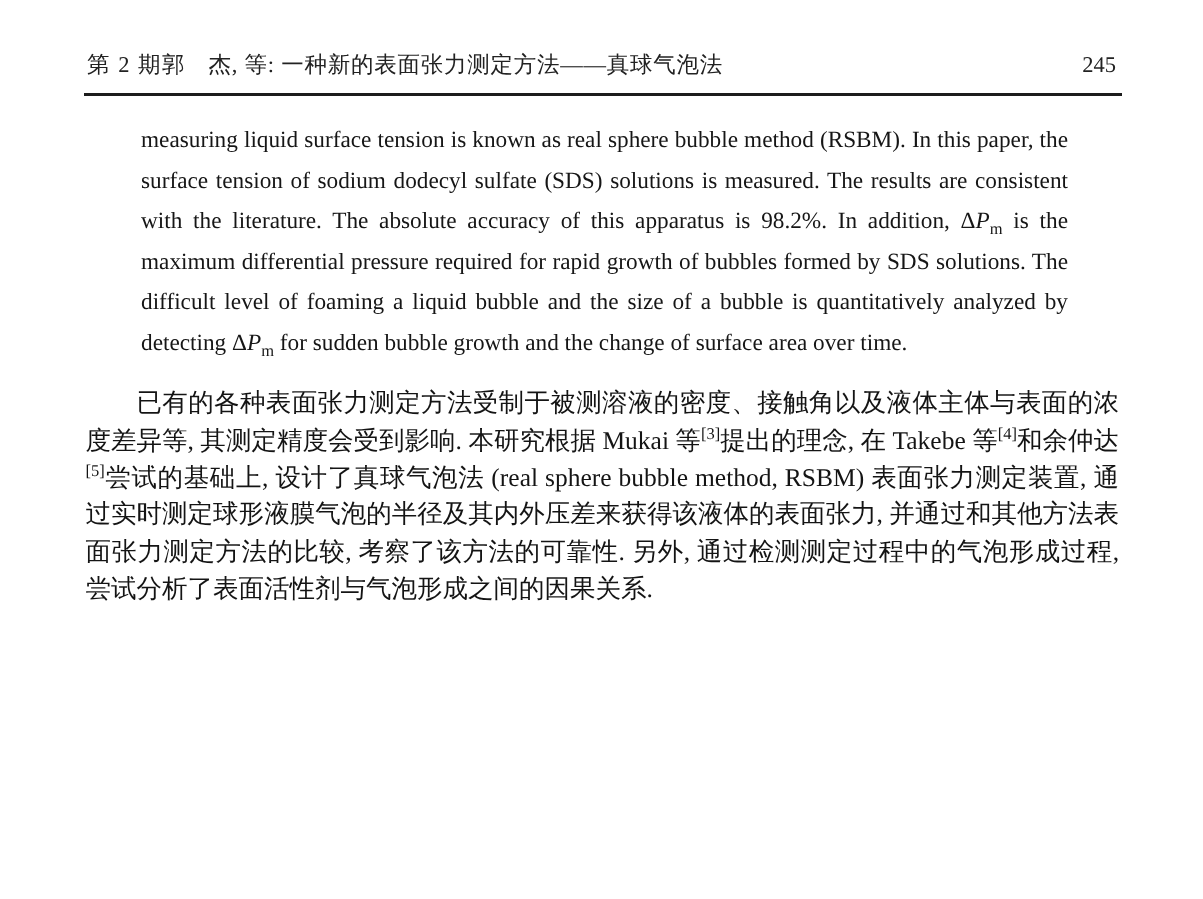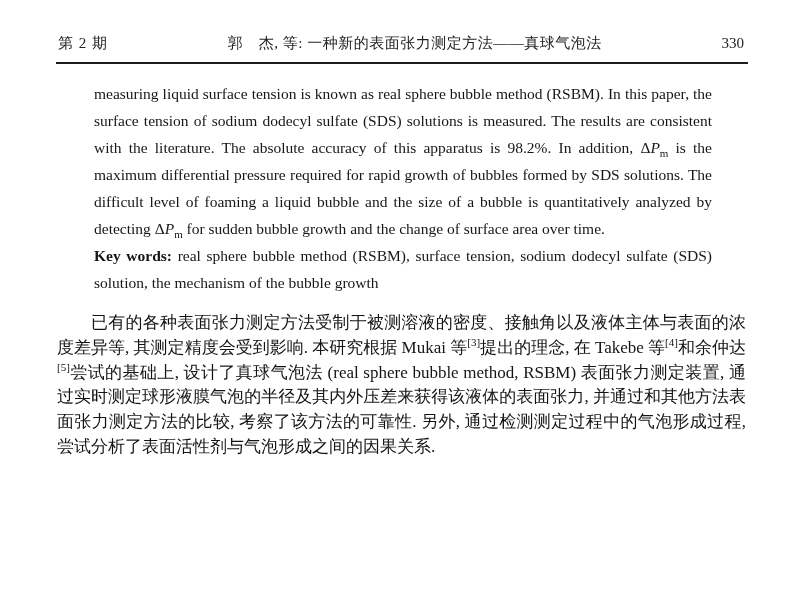--- a/index.html
+++ b/index.html
@@ -22,21 +22,20 @@
   .page-header {
     display: flex;
     align-items: baseline;
     margin: 0 58px 0 58px;
     font-size: 15px;
     color: #222;
   }
   .page-header .issue { flex: 0 0 auto; letter-spacing: 1px; }
   .page-header .running-title {
     flex: 1 1 auto;
-    text-align: center;
     letter-spacing: 0.5px;
   }
   .page-header .page-number { flex: 0 0 auto; }
   .header-rule {
     margin: 9px 54px 0 56px;
     border: none;
     border-top: 2px solid #1c1c1c;
     height: 0;
   }
   .abstract {
@@ -65,27 +64,26 @@
   i { font-style: italic; }
 </style>
 </head>
 <body>
 
 <div class="sheet">
 
   <header class="page-header">
     <span class="issue">第 2 期</span>
     <span class="running-title">郭　杰, 等: 一种新的表面张力测定方法——真球气泡法</span>
-    <span class="page-number">330</span>
+    <span class="page-number">245</span>
   </header>
 
   <div class="header-rule"></div>
 
   <section class="abstract">
     <p>measuring liquid surface tension is known as real sphere bubble method (RSBM). In this paper, the surface tension of sodium dodecyl sulfate (SDS) solutions is measured. The results are consistent with the literature. The absolute accuracy of this apparatus is 98.2%. In addition, Δ<i>P</i><sub>m</sub> is the maximum differential pressure required for rapid growth of bubbles formed by SDS solutions. The difficult level of foaming a liquid bubble and the size of a bubble is quantitatively analyzed by detecting Δ<i>P</i><sub>m</sub> for sudden bubble growth and the change of surface area over time.</p>
-    <p><span class="keywords-label">Key words:</span><span> real sphere bubble method (RSBM), surface tension, sodium dodecyl sulfate (SDS) solution, the mechanism of the bubble growth</span></p>
   </section>
 
   <section class="body-cn">
     <p>已有的各种表面张力测定方法受制于被测溶液的密度、接触角以及液体主体与表面的浓度差异等, 其测定精度会受到影响. 本研究根据 Mukai 等<sup>[3]</sup>提出的理念, 在 Takebe 等<sup>[4]</sup>和余仲达<sup>[5]</sup>尝试的基础上, 设计了真球气泡法 (real sphere bubble method, RSBM) 表面张力测定装置, 通过实时测定球形液膜气泡的半径及其内外压差来获得该液体的表面张力, 并通过和其他方法表面张力测定方法的比较, 考察了该方法的可靠性. 另外, 通过检测测定过程中的气泡形成过程, 尝试分析了表面活性剂与气泡形成之间的因果关系.</p>
   </section>
 
 </div>
 
 </body></html>

